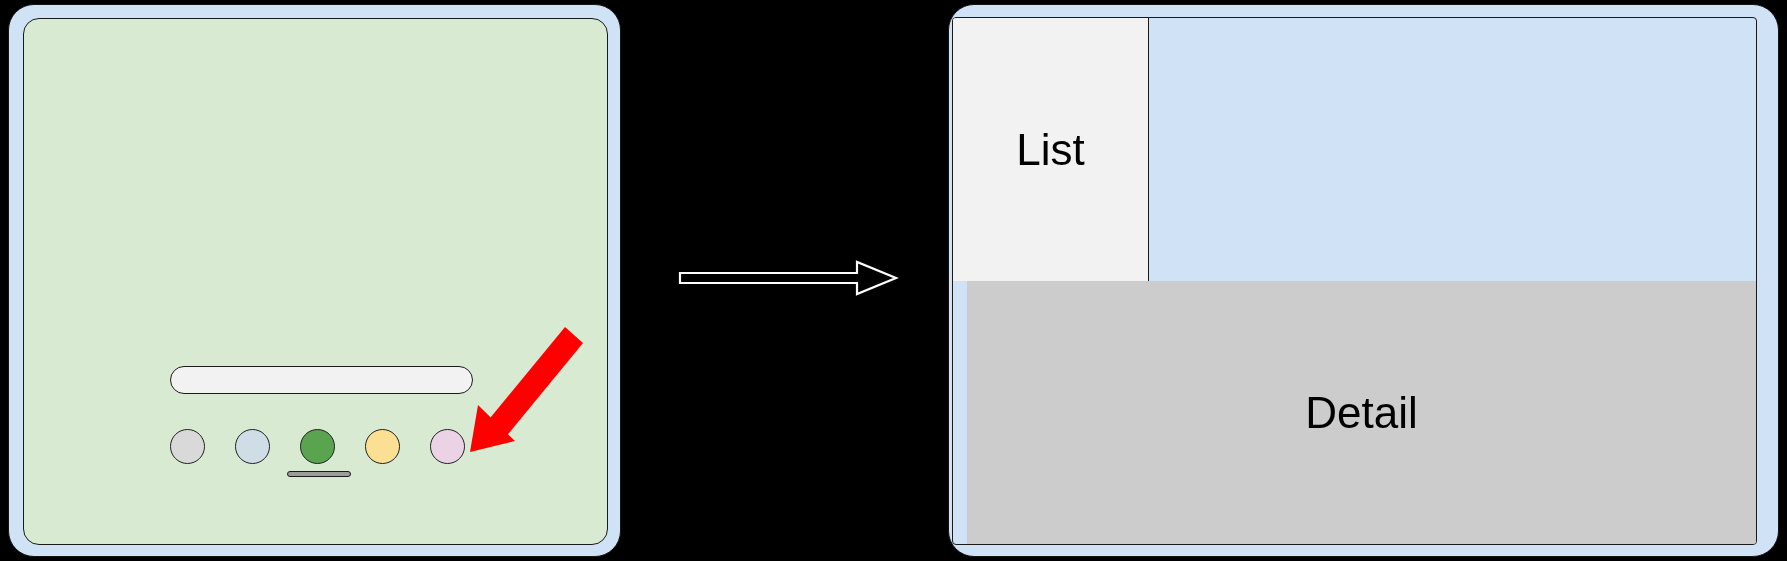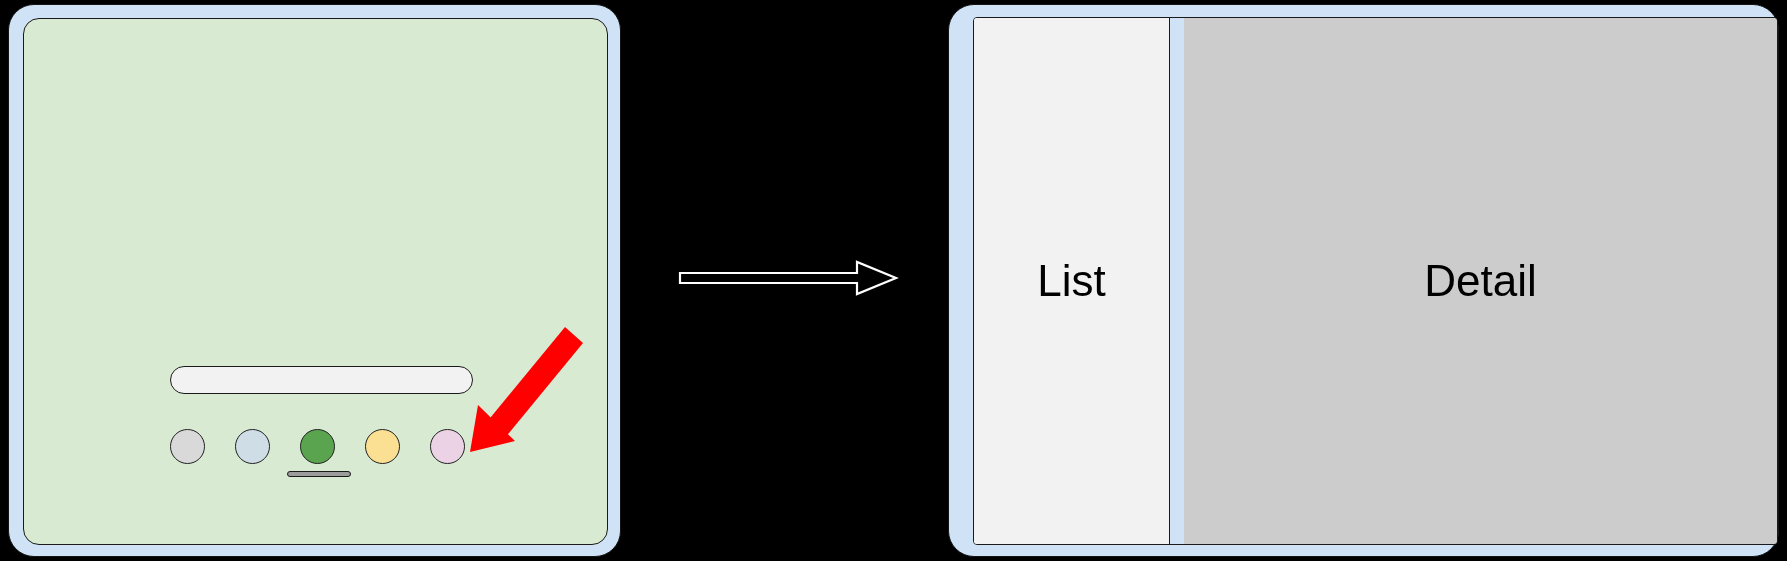--- a/index.html
+++ b/index.html
@@ -112,27 +112,27 @@
   }
 
   
   #right-device {
     left: 948px;
     top: 4px;
     width: 831px;
     height: 553px;
   }
   #right-screen {
-    left: 24px;
+    left: 3px;
     top: 12px;
     width: 805px;
     height: 528px;
     border-radius: 4px;
     display: flex;
-    flex-direction: row;
+    flex-direction: column;
   }
   #pane-list {
     width: 196px;
     height: 100%;
     box-sizing: border-box;
     background: #f2f2f2;
     border-right: 1px solid #1a1a1a;
     display: flex;
     align-items: center;
     justify-content: center;

